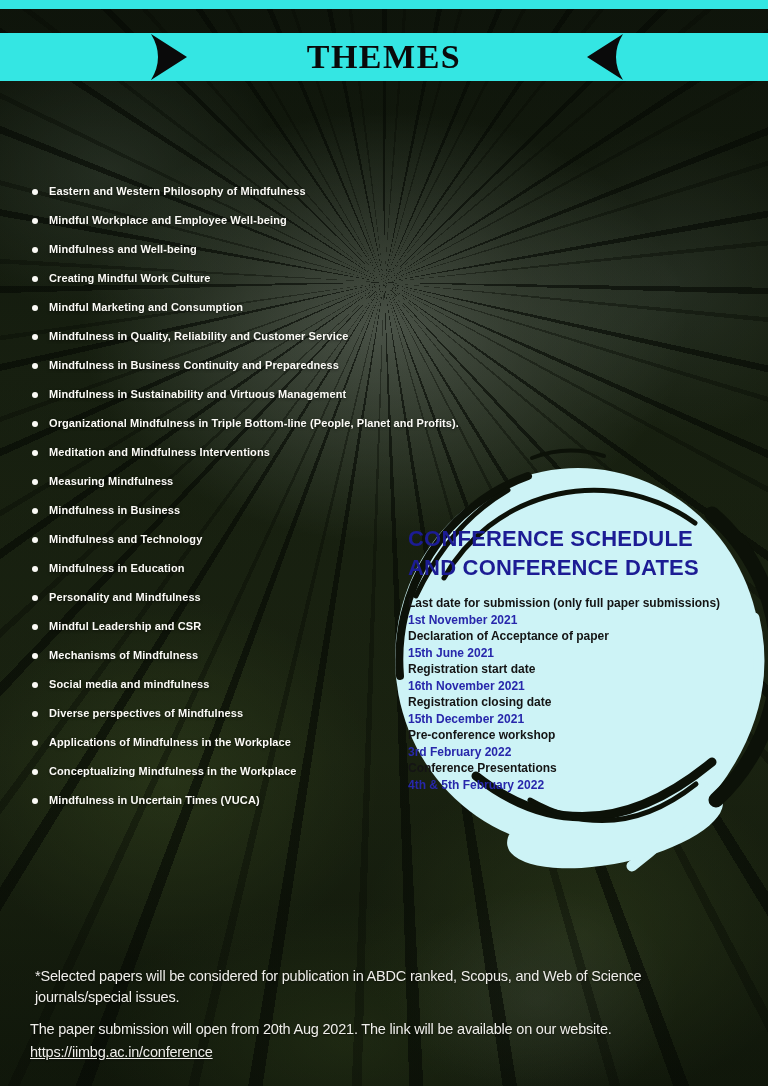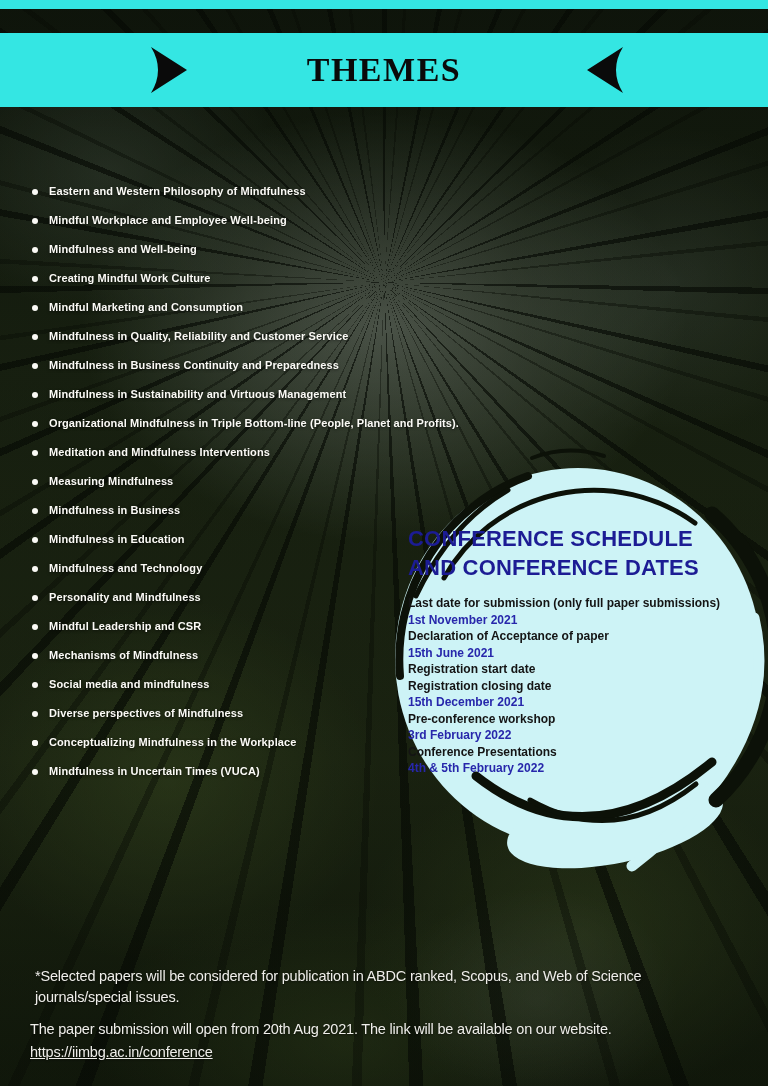--- a/index.html
+++ b/index.html
@@ -43,21 +43,21 @@
     background: linear-gradient(180deg, rgba(5,8,4,.40) 0%, rgba(5,8,4,.26) 30%, rgba(5,8,4,.36) 100%);
   }
 
   
   .top-strip {
     position: absolute; top: 0; left: 0; right: 0; height: 9px;
     background: var(--band, #34e6e3);
     z-index: 3;
   }
   .band {
-    position: absolute; top: 33px; left: 0; right: 0; height: 74px;
+    position: absolute; top: 33px; left: 0; right: 0; height: 48px;
     background: var(--band, #34e6e3);
     display: flex; align-items: center; justify-content: center;
     z-index: 3;
   }
   .band-title {
     margin: 0;
     font-family: "Liberation Serif", serif;
     font-weight: bold;
     font-size: 34px;
     letter-spacing: 1.5px;
@@ -182,28 +182,28 @@
 
       <li class="theme-item">
         <span class="dot"></span><span>Measuring Mindfulness</span>
       </li>
 
       <li class="theme-item">
         <span class="dot"></span><span>Mindfulness in Business</span>
       </li>
 
       <li class="theme-item">
+        <span class="dot"></span><span>Mindfulness and Technology</span>
+      </li>
+
+      <li class="theme-item">
         <span class="dot"></span><span>Mindfulness in Education</span>
       </li>
 
       <li class="theme-item">
-        <span class="dot"></span><span>Mindfulness and Technology</span>
-      </li>
-
-      <li class="theme-item">
         <span class="dot"></span><span>Personality and Mindfulness</span>
       </li>
 
       <li class="theme-item">
         <span class="dot"></span><span>Mindful Leadership and CSR</span>
       </li>
 
       <li class="theme-item">
         <span class="dot"></span><span>Mechanisms of Mindfulness</span>
       </li>
@@ -211,21 +211,21 @@
 
       <li class="theme-item">
         <span class="dot"></span><span>Social media and mindfulness</span>
       </li>
 
       <li class="theme-item">
         <span class="dot"></span><span>Diverse perspectives of Mindfulness</span>
       </li>
 
       <li class="theme-item">
-        <span class="dot"></span>
+        <span class="dot"></span><span>Applications of Mindfulness in the Workplace</span>
       </li>
 
       <li class="theme-item">
         <span class="dot"></span><span>Conceptualizing Mindfulness in the Workplace</span>
       </li>
 
       <li class="theme-item">
         <span class="dot"></span><span>Mindfulness in Uncertain Times (VUCA)</span>
       </li>
 
@@ -257,20 +257,21 @@
             <div class="entry-date">1st November 2021</div>
           </div>
 
           <div class="entry">
             <div class="entry-label">Declaration of Acceptance of paper</div>
             <div class="entry-date">15th June 2021</div>
           </div>
 
           <div class="entry">
             <div class="entry-label">Registration start date</div>
+            <div class="entry-date">16th November 2021</div>
           </div>
 
           <div class="entry">
             <div class="entry-label">Registration closing date</div>
             <div class="entry-date">15th December 2021</div>
           </div>
 
           <div class="entry">
             <div class="entry-label">Pre-conference workshop</div>
             <div class="entry-date">3rd February 2022</div>

